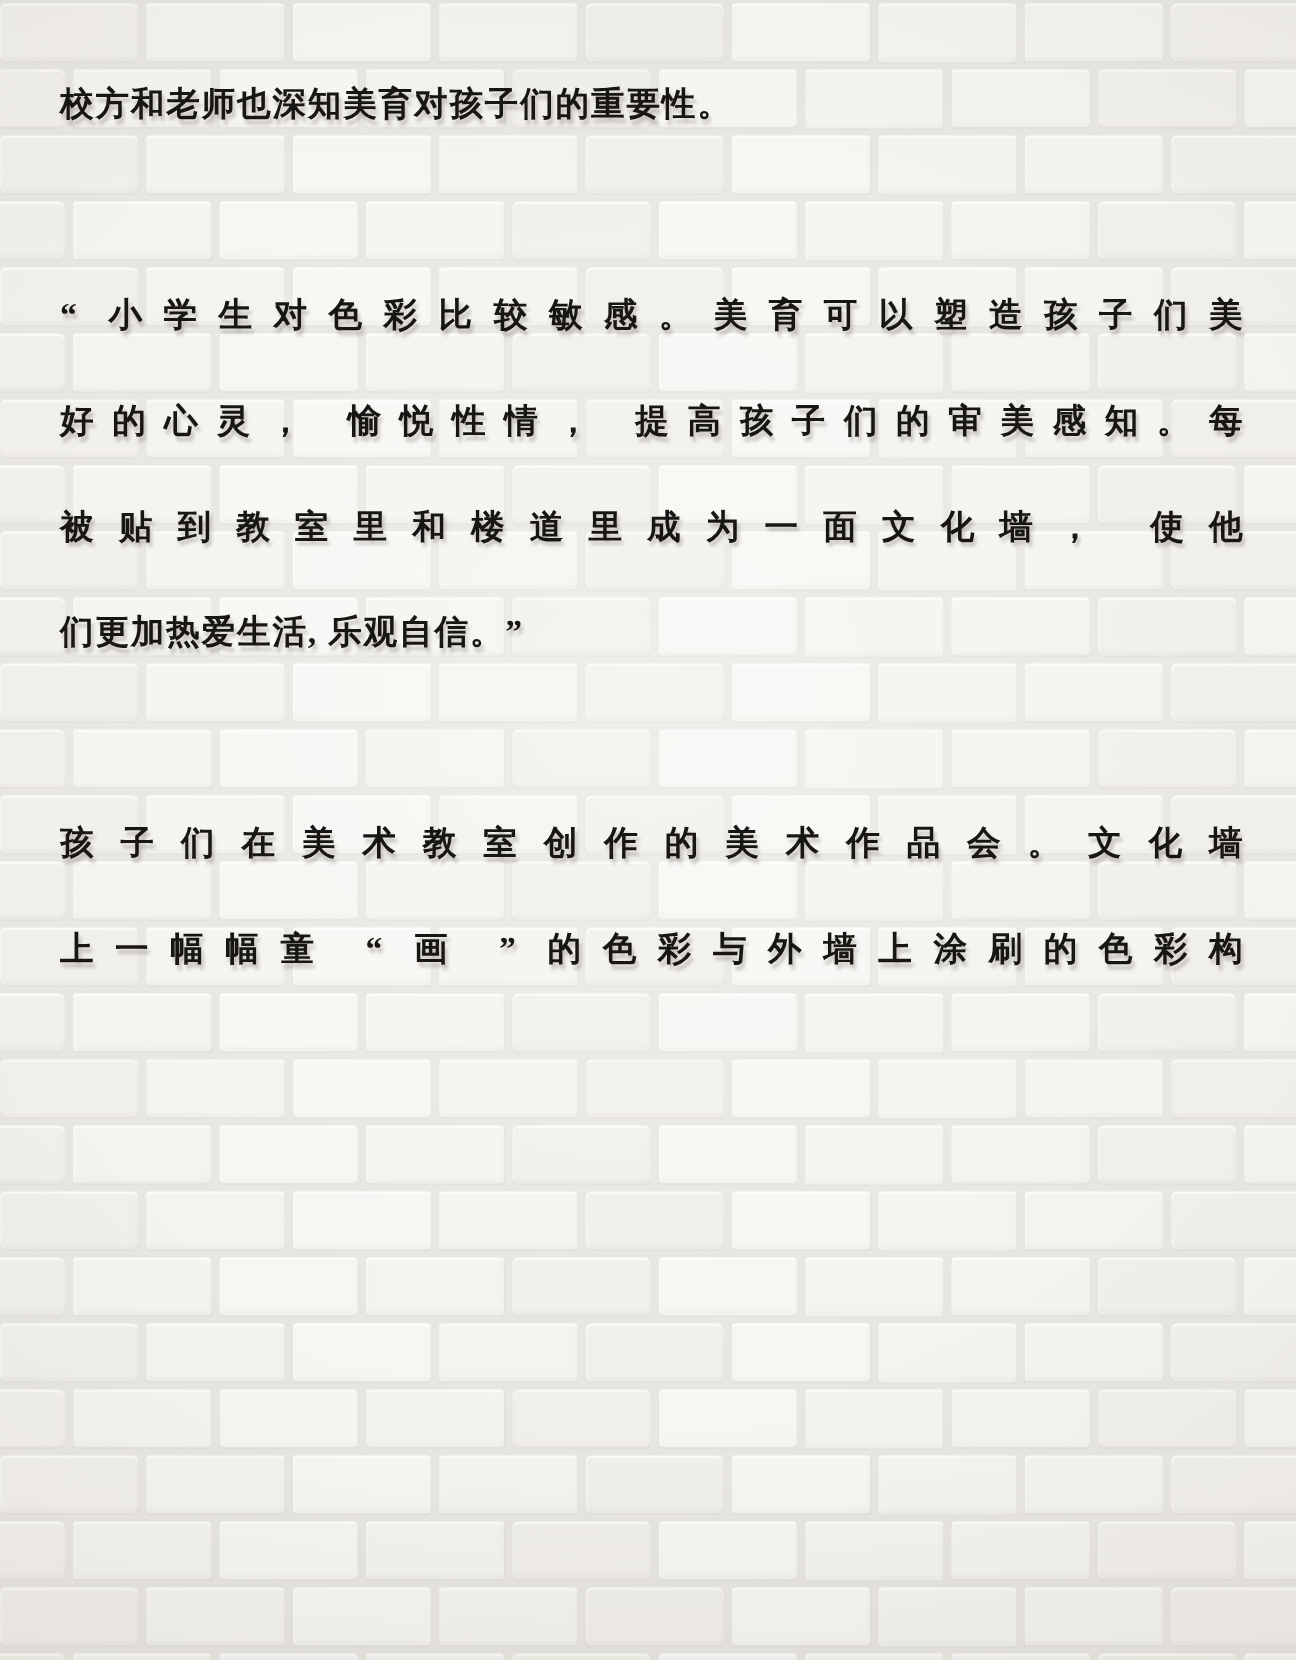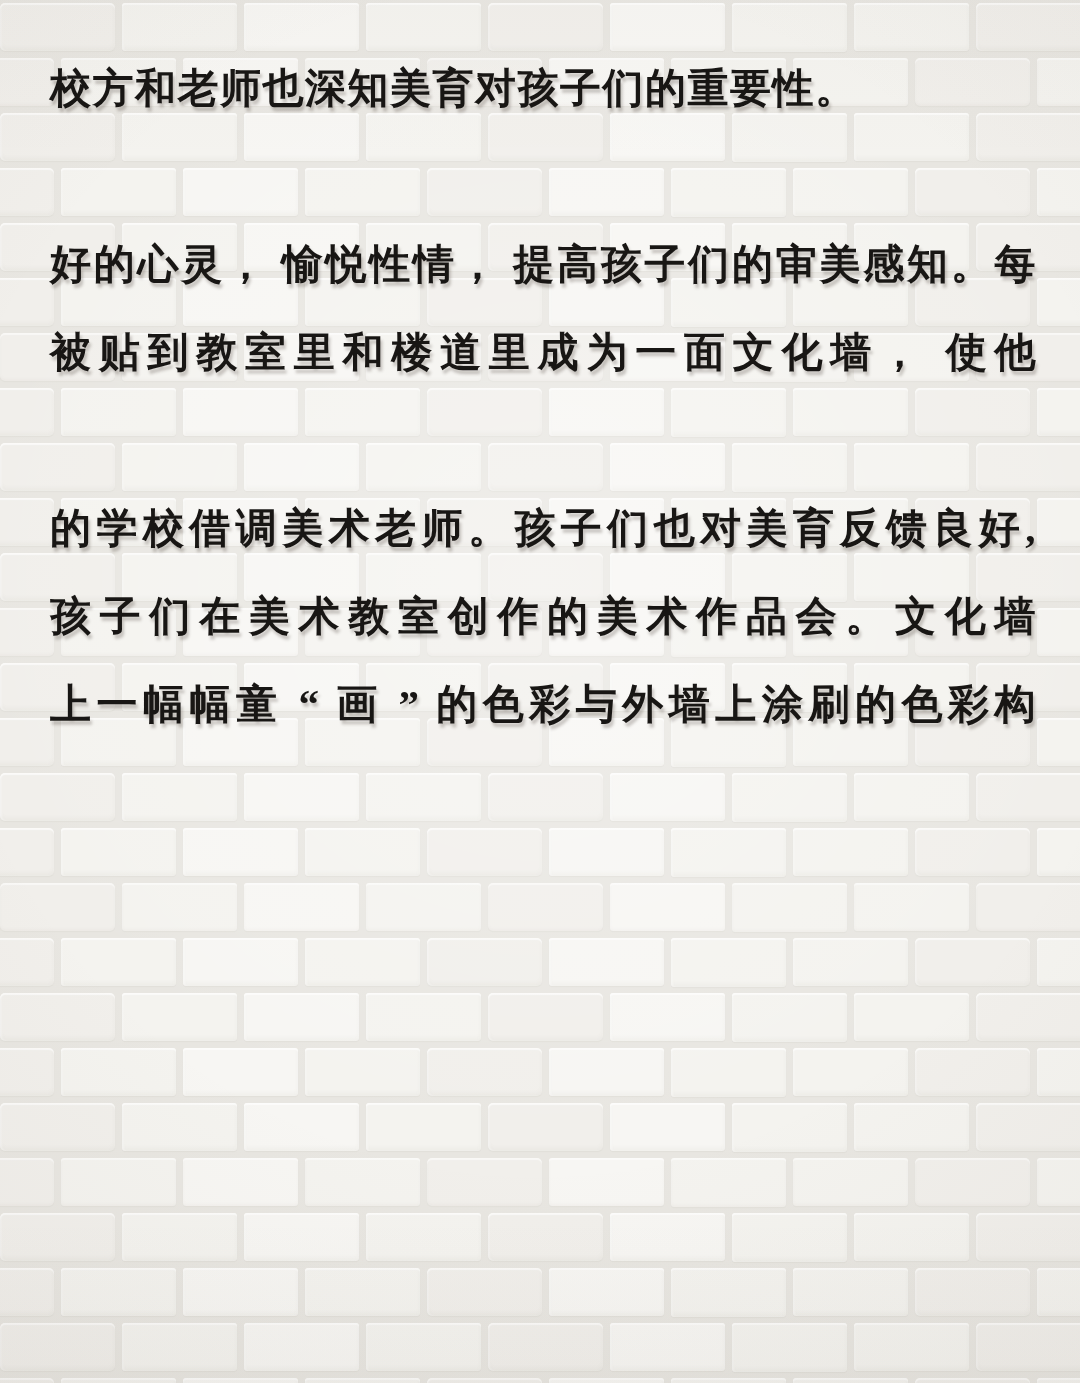--- a/index.html
+++ b/index.html
@@ -65,21 +65,21 @@
     position: absolute;
     top: 0;
     left: 50px;
     width: 987px;
     padding-top: 44px;
     color: var(--text, #181614);
   }
   .para { margin: 0 0 88px 0; }
   .para:last-child { margin-bottom: 0; }
   .line {
-    font-size: 41px;
+    font-size: 28px;
     line-height: 88px;
     font-weight: 700;
     letter-spacing: 1.5px;
     white-space: nowrap;
     text-shadow: 2px 4px 3px rgba(55,45,35,0.25);
   }
   
   .line.j {
     white-space: normal;
     text-align: justify;
@@ -392,24 +392,25 @@
   </div>
 <div class="vignette"></div>
 
 <main class="article">
 
   <section class="para">
     <div class="line">校方和老师也深知美育对孩子们的重要性。</div>
   </section>
 
   <section class="para">
+    <div class="line j">“ 小学生对色彩比较敏感。美育可以塑造孩子们美</div>
     <div class="line j">好的心灵， 愉悦性情， 提高孩子们的审美感知。每</div>
     <div class="line j">被贴到教室里和楼道里成为一面文化墙， 使他</div>
+    <div class="line">们更加热爱生活, 乐观自信。”</div>
   </section>
 
   <section class="para">
-    <div class="line j">的学校借调美术老师。孩子们也对美育反馈良好,</div>
     <div class="line j">孩子们在美术教室创作的美术作品会。文化墙</div>
     <div class="line j">上一幅幅童 “ 画 ” 的色彩与外墙上涂刷的色彩构</div>
 
   </section>
 
 </main>
 
 </body></html>

